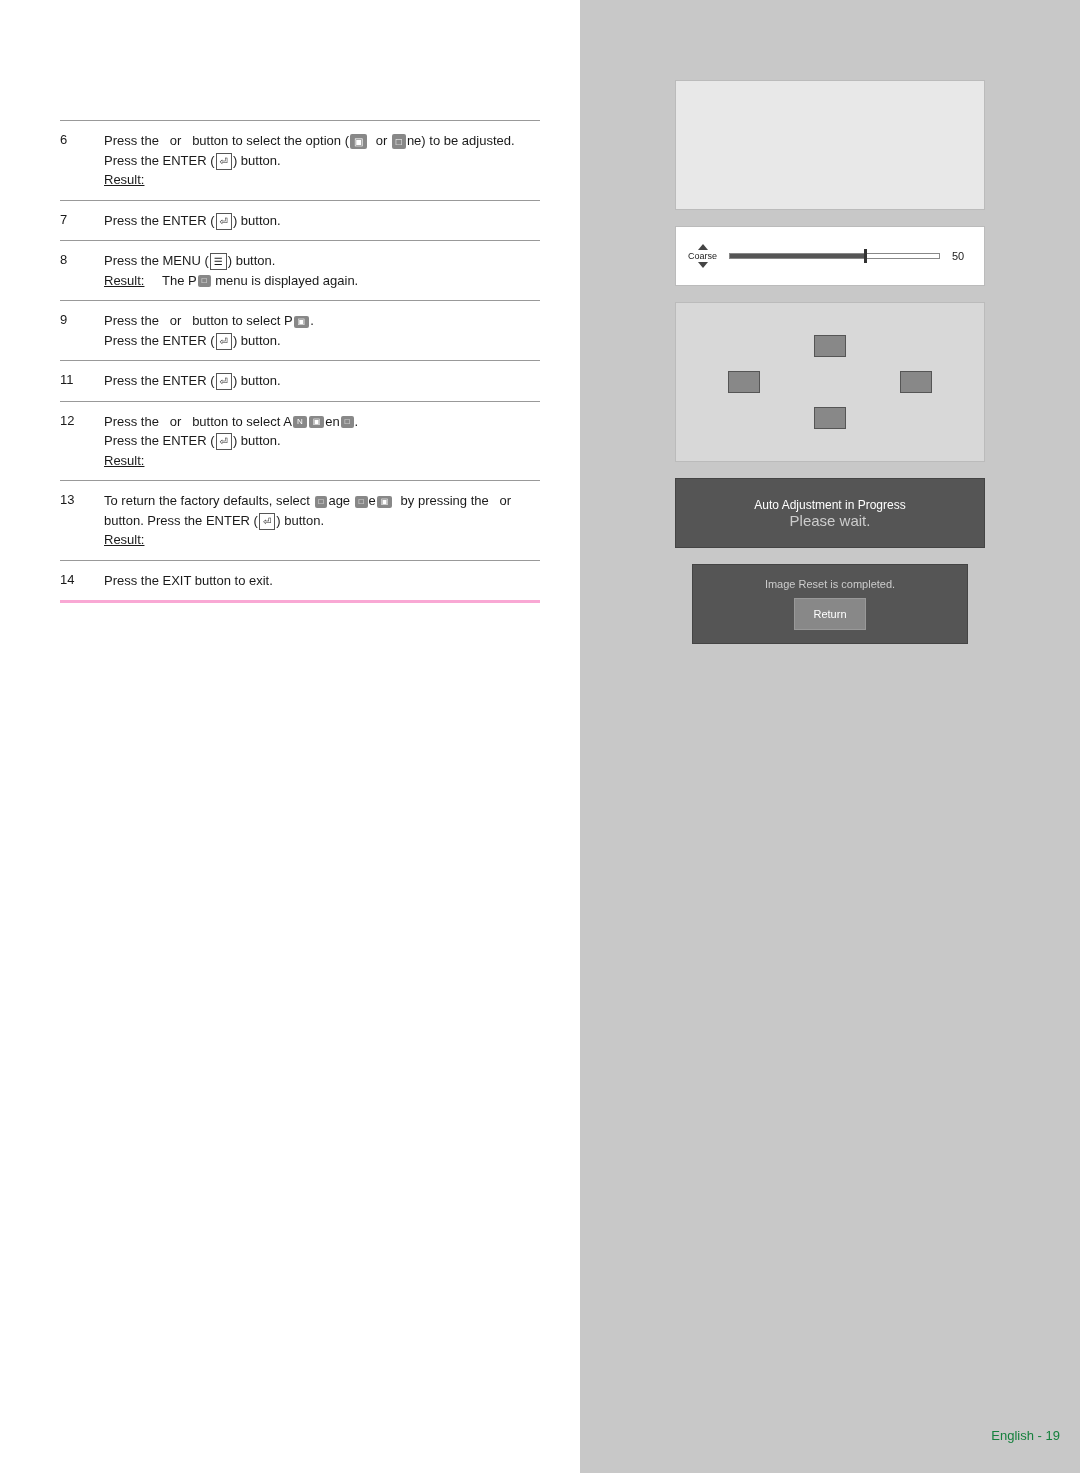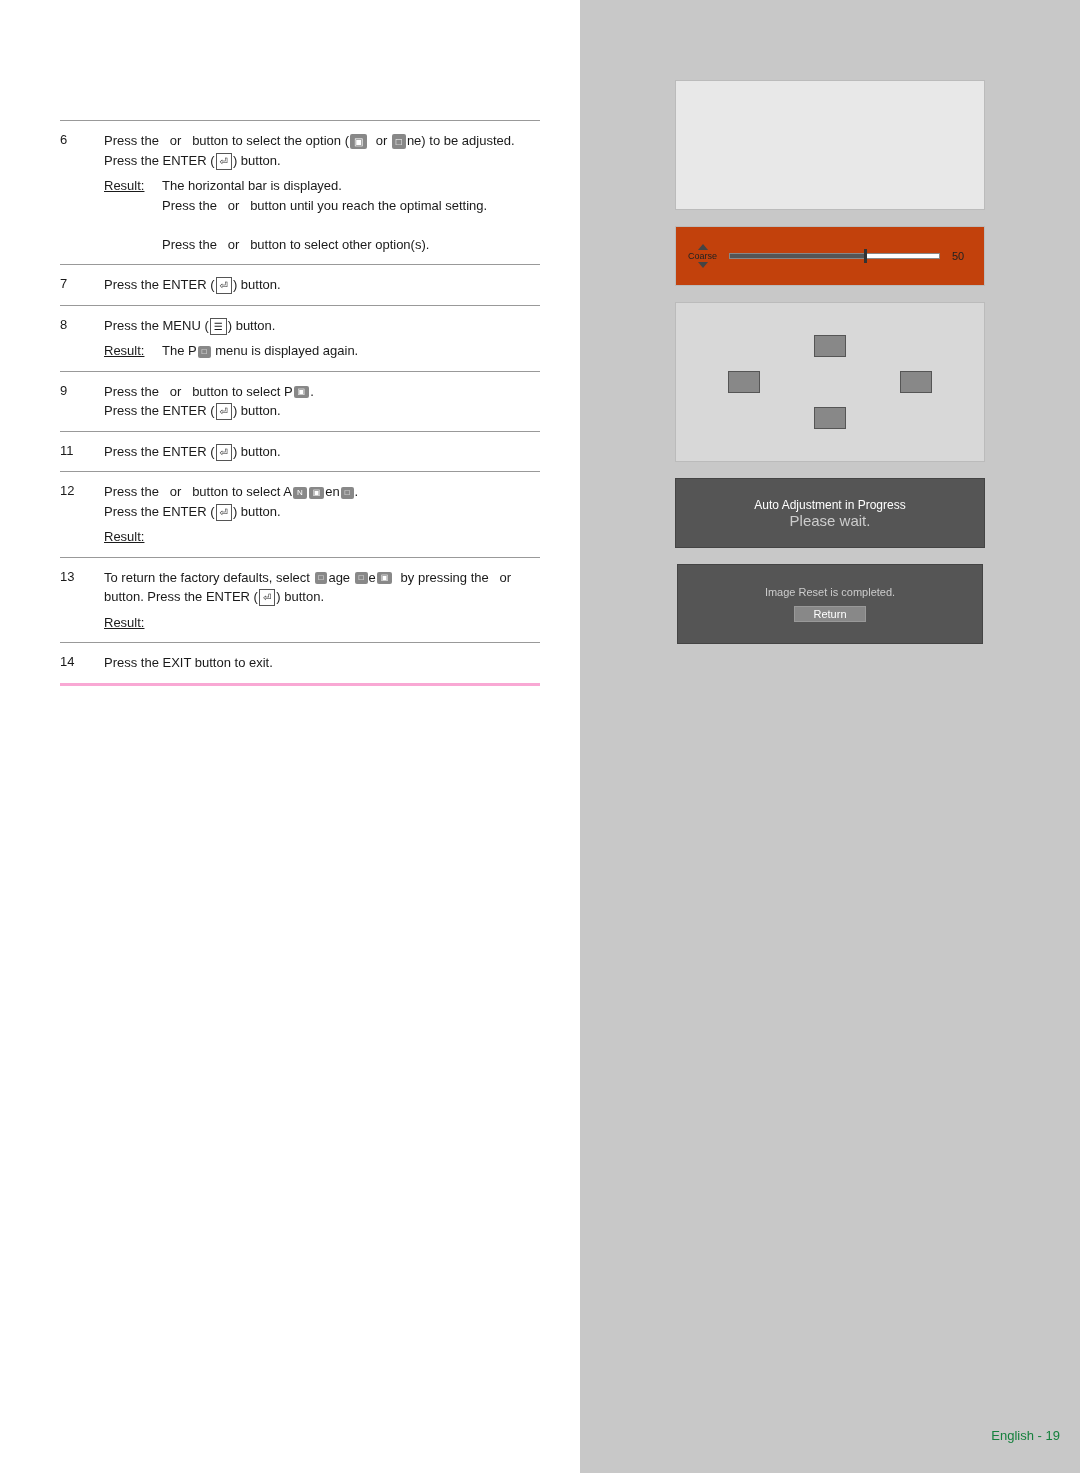--- a/index.html
+++ b/index.html
@@ -61,21 +61,20 @@
       padding-top: 1px;
     }
 
     .step-content {
       flex: 1;
       font-size: 13px;
       line-height: 1.5;
     }
 
     .result-block {
-      margin-top: 6px;
       display: flex;
       gap: 10px;
     }
 
     .result-label {
       font-size: 13px;
       text-decoration: underline;
       min-width: 48px;
     }
 
@@ -127,21 +126,21 @@
       height: 130px;
     }
 
     .panel-coarse {
       width: 310px;
       height: 60px;
       display: flex;
       align-items: center;
       padding: 0 12px;
       gap: 8px;
-      background: #c2410c;
+      background: #ffffff;
       border: 1px solid #bbb;
     }
 
     .coarse-label-box {
       display: flex;
       flex-direction: column;
       align-items: center;
       font-size: 9px;
       color: #222;
     }
@@ -255,42 +254,42 @@
       color: #fff;
       font-size: 12px;
     }
 
     .panel-auto .auto-text2 {
       color: #ccc;
       font-size: 15px;
     }
 
     .panel-reset {
-      width: 306px;
+      width: 276px;
       height: 80px;
       background: #555;
       border: 1px solid #444;
       display: flex;
       flex-direction: column;
       align-items: center;
       justify-content: center;
       gap: 8px;
     }
 
     .panel-reset .reset-text {
       color: #ccc;
       font-size: 11px;
     }
 
     .return-btn {
       background: #888;
       color: #fff;
       border: 1px solid #999;
       font-size: 11px;
-      padding: 1px 18px;
+      padding: 9px 18px;
       cursor: pointer;
     }
 
     
     .page-footer {
       position: absolute;
       bottom: 30px;
       right: 20px;
       font-size: 13px;
       color: #15803d;
@@ -305,25 +304,20 @@
     <div class="steps">
 
       <div class="step">
         <div class="step-number">6</div>
         <div class="step-content">
           <span>
             Press the &nbsp; or &nbsp; button to select the option (<span class="icon-btn">▣</span> &nbsp;or <span class="icon-btn">□</span>ne) to be adjusted. Press the ENTER (<span class="icon-enter">⏎</span>) button.
           </span>
           <div class="result-block">
             <span class="result-label">Result:</span>
-            <span class="result-text">
-              The horizontal bar is displayed.<br>
-              Press the &nbsp; or &nbsp; button until you reach the optimal setting.<br><br>
-              Press the &nbsp; or &nbsp; button to select other option(s).
-            </span>
           </div>
         </div>
       </div>
 
       <div class="step">
         <div class="step-number">7</div>
         <div class="step-content">
           Press the ENTER (<span class="icon-enter">⏎</span>) button.
         </div>
       </div>

